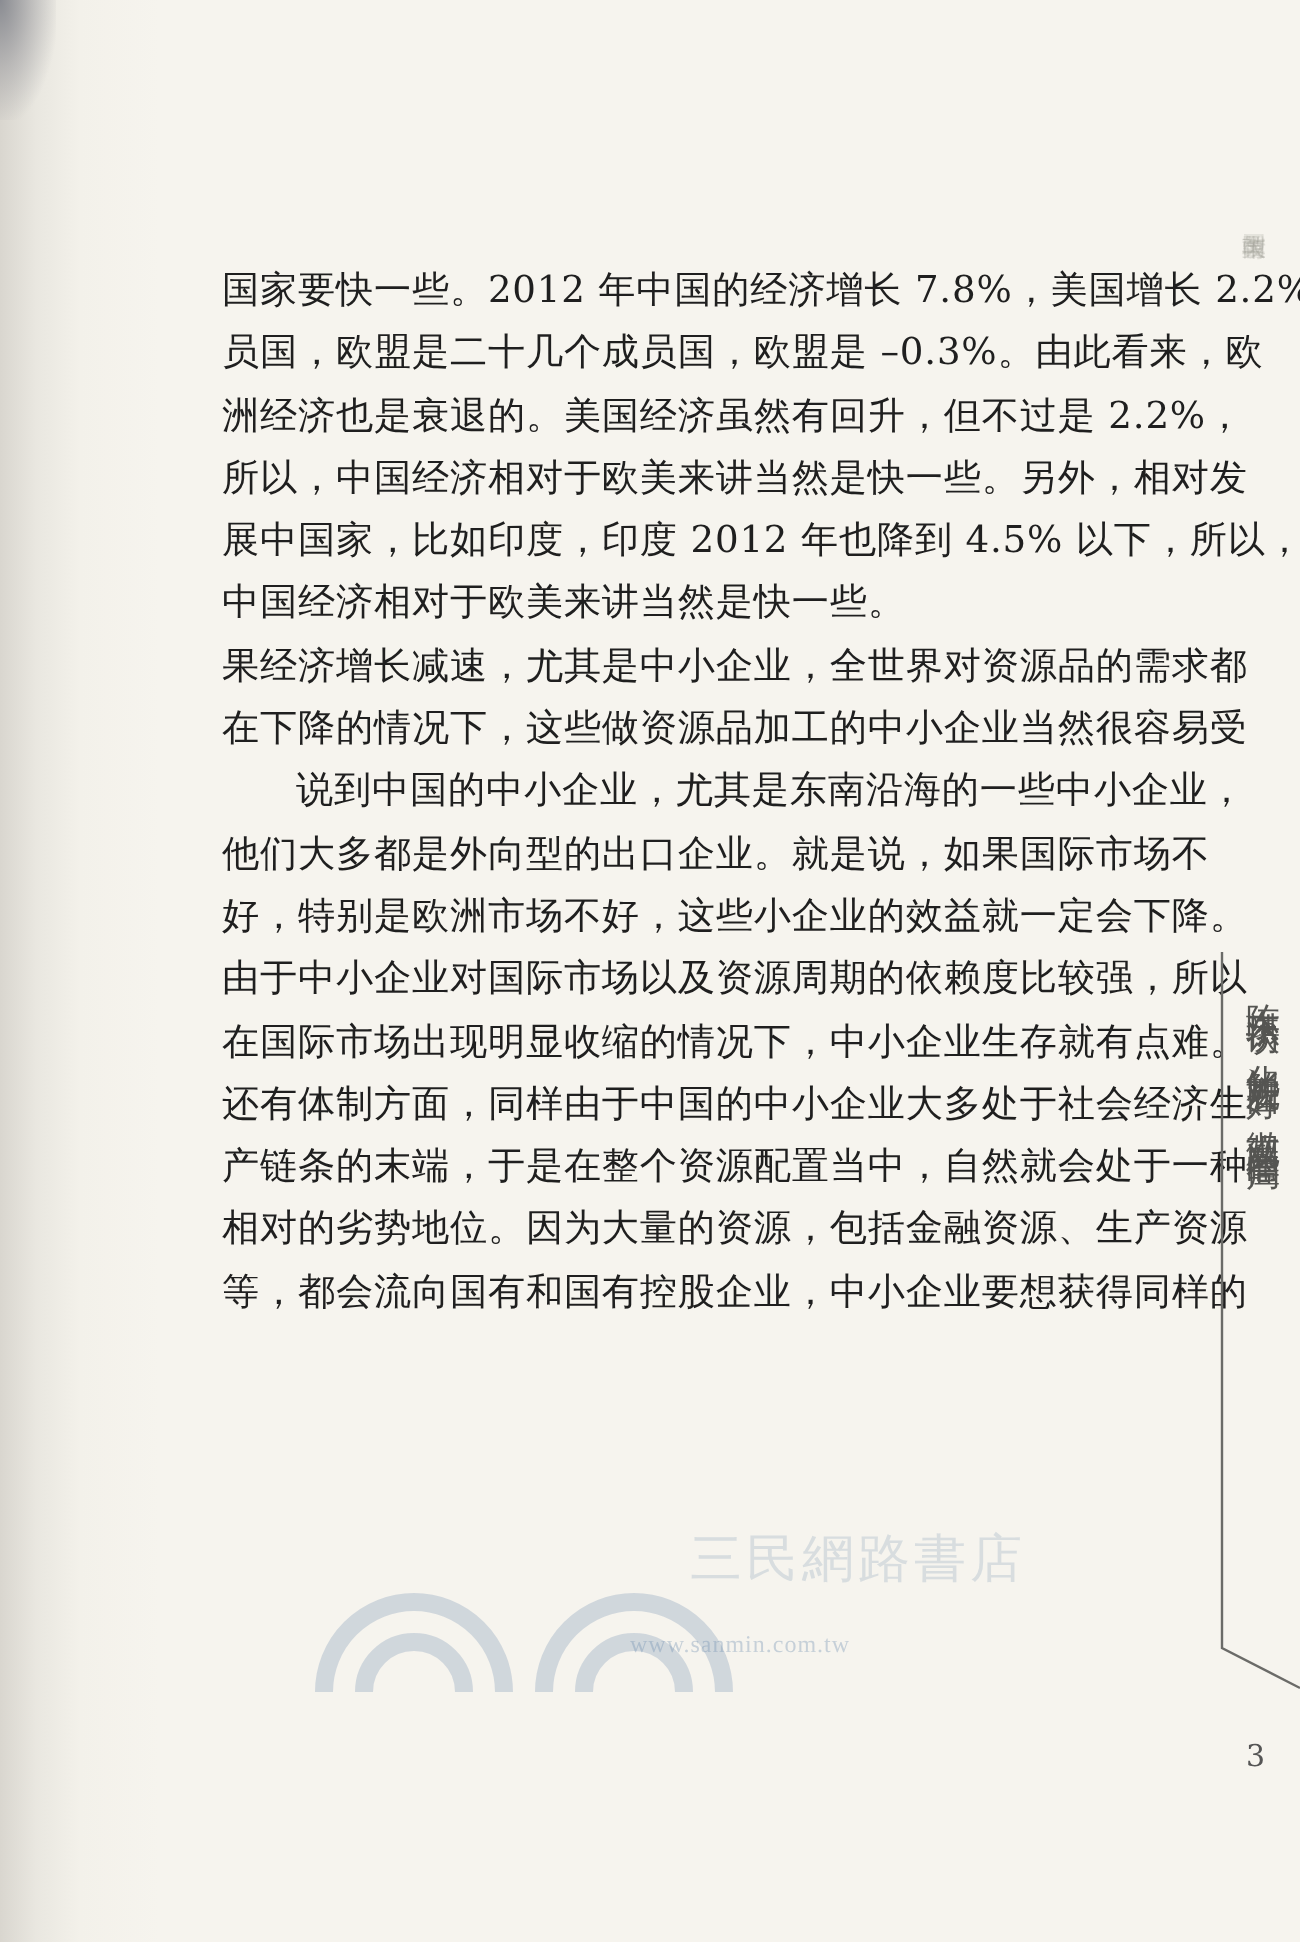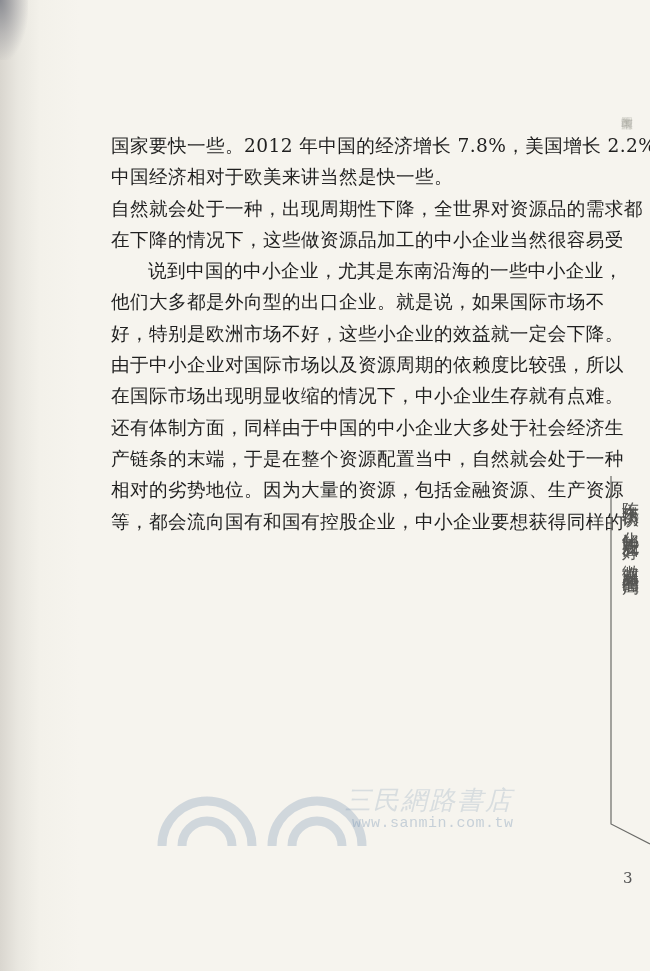--- a/index.html
+++ b/index.html
@@ -88,49 +88,51 @@
       left: 152px;
       top: 778px;
       width: 260px;
       height: 70px;
       pointer-events: none;
     }
     .watermark-url {
       position: absolute;
       left: 315px;
       top: 815px;
-      font-family: Liberation Mono, monospace;
-      font-size: 15px;
+      font-family: Liberation Serif, serif;
+      font-size: 12px;
       color: rgba(110,140,175,0.35);
       letter-spacing: 0.5px;
-      margin-left: 37px;
     }
     .watermark-brand {
       position: absolute;
       left: 345px;
-      top: 783px;
+      top: 762px;
       font-family: "DejaVu Sans", sans-serif;
       font-size: 26px;
       color: rgba(110,140,175,0.22);
       letter-spacing: 2px;
-      font-style: italic;
     }
   </style>
 </head>
 <body>
 
 <div class="page">
   <div class="spine-shadow"></div>
 
   <div class="ghost-header">中国转型与三大改革</div>
 
   <div class="body-text">
     <span class="line">国家要快一些。2012 年中国的经济增长 7.8%，美国增长 2.2%，</span>
+    <span class="line">员国，欧盟是二十几个成员国，欧盟是 –0.3%。由此看来，欧</span>
+    <span class="line">洲经济也是衰退的。美国经济虽然有回升，但不过是 2.2%，</span>
+    <span class="line">所以，中国经济相对于欧美来讲当然是快一些。另外，相对发</span>
+    <span class="line">展中国家，比如印度，印度 2012 年也降到 4.5% 以下，所以，</span>
     <span class="line">中国经济相对于欧美来讲当然是快一些。</span>
-    <span class="line">自然就会处于一种，出现周期性下降，全世界对资源品的需求都</span>
+    <span class="line">果经济增长减速，尤其是中小企业，全世界对资源品的需求都</span>
     <span class="line">在下降的情况下，这些做资源品加工的中小企业当然很容易受</span>
     <span class="line indent">说到中国的中小企业，尤其是东南沿海的一些中小企业，</span>
     <span class="line">他们大多都是外向型的出口企业。就是说，如果国际市场不</span>
     <span class="line">好，特别是欧洲市场不好，这些小企业的效益就一定会下降。</span>
     <span class="line">由于中小企业对国际市场以及资源周期的依赖度比较强，所以</span>
     <span class="line">在国际市场出现明显收缩的情况下，中小企业生存就有点难。</span>
     <span class="line">还有体制方面，同样由于中国的中小企业大多处于社会经济生</span>
     <span class="line wm-highlight-line">产链条的末端，于是在整个资源配置当中，自然就会处于一种</span>
     <span class="line">相对的劣势地位。因为大量的资源，包括金融资源、生产资源</span>
     <span class="line">等，都会流向国有和国有控股企业，中小企业要想获得同样的</span>

